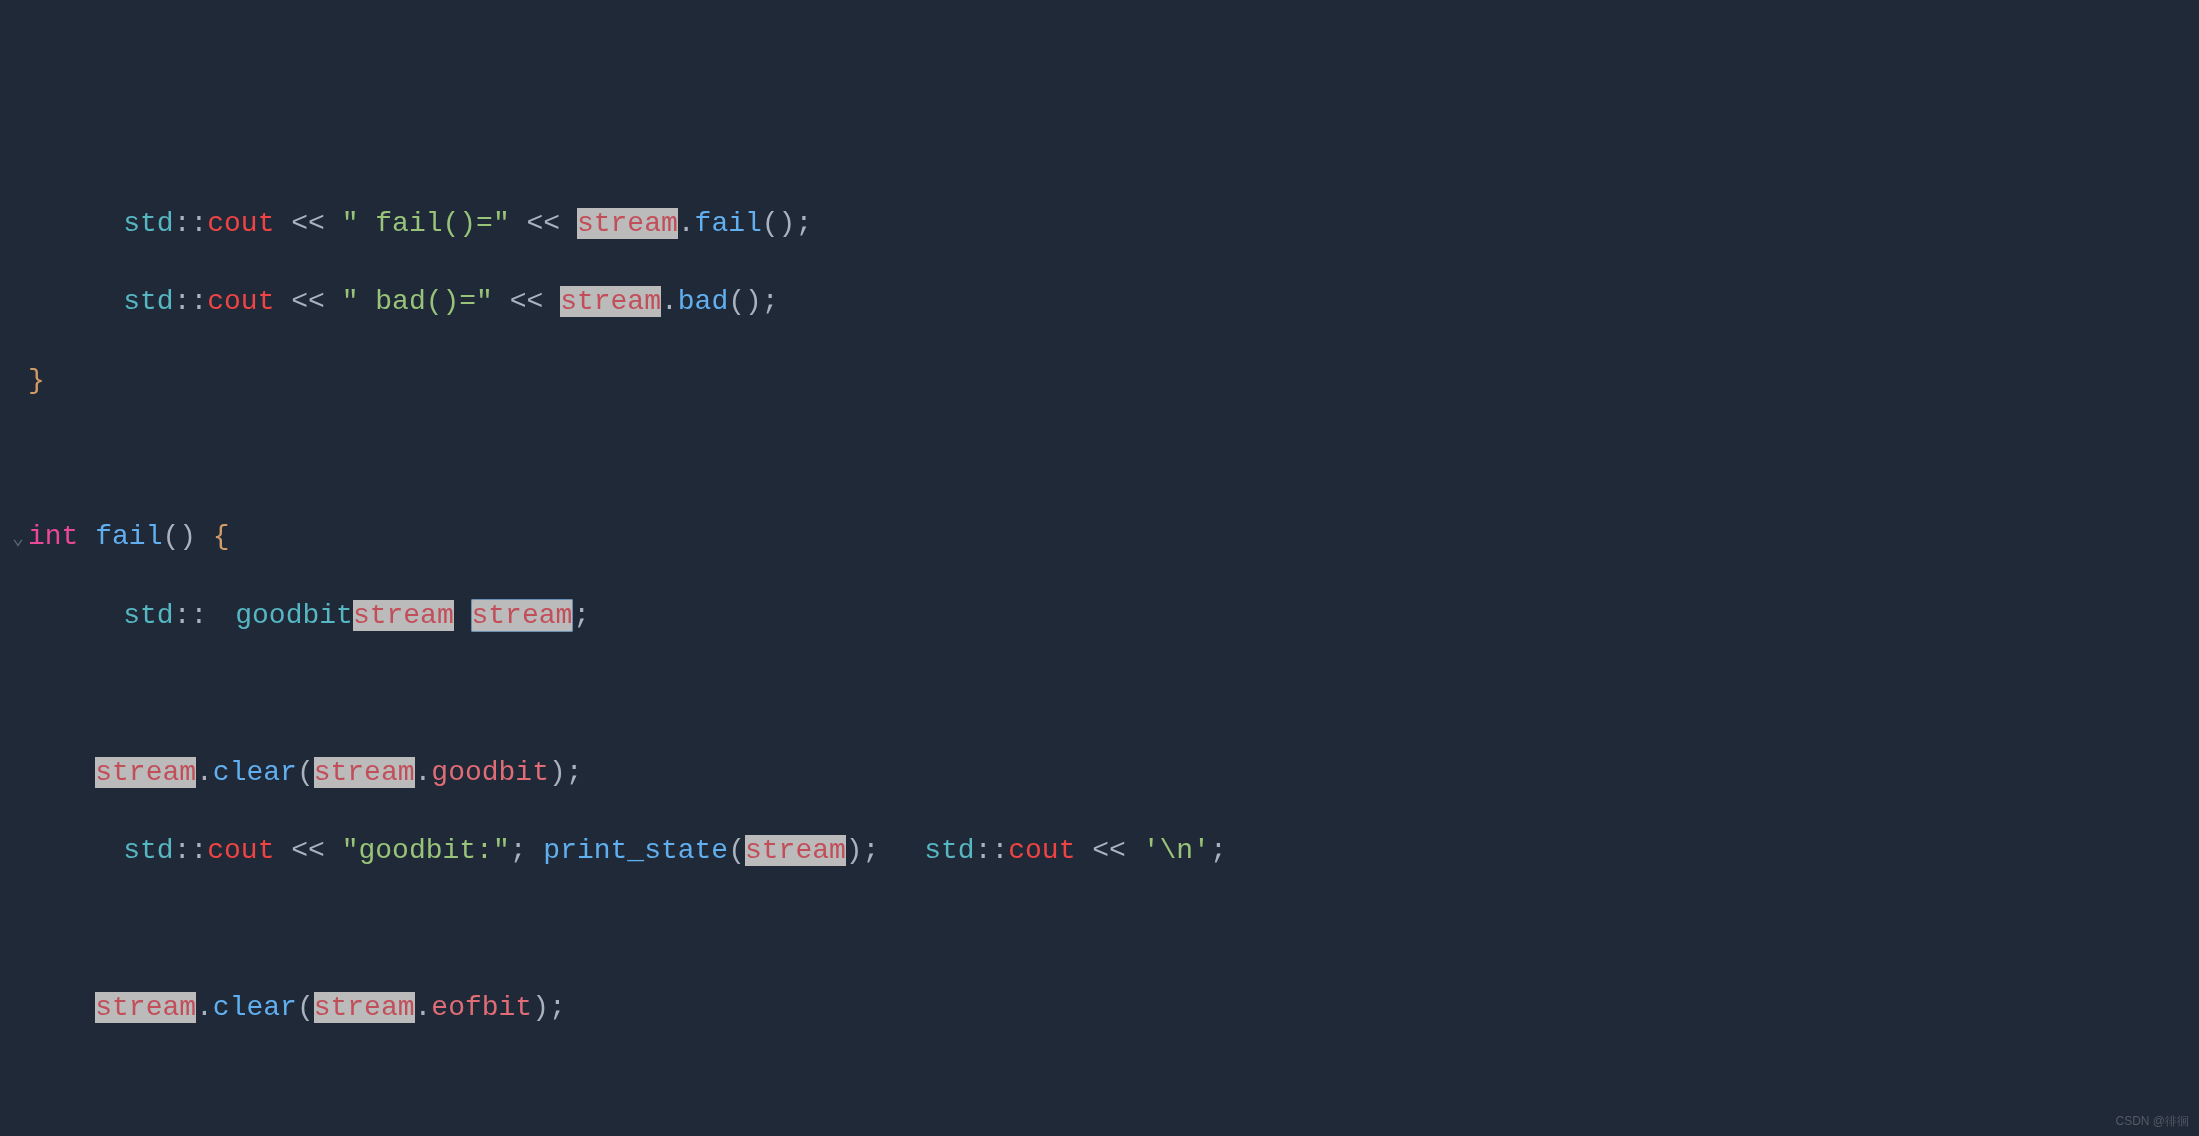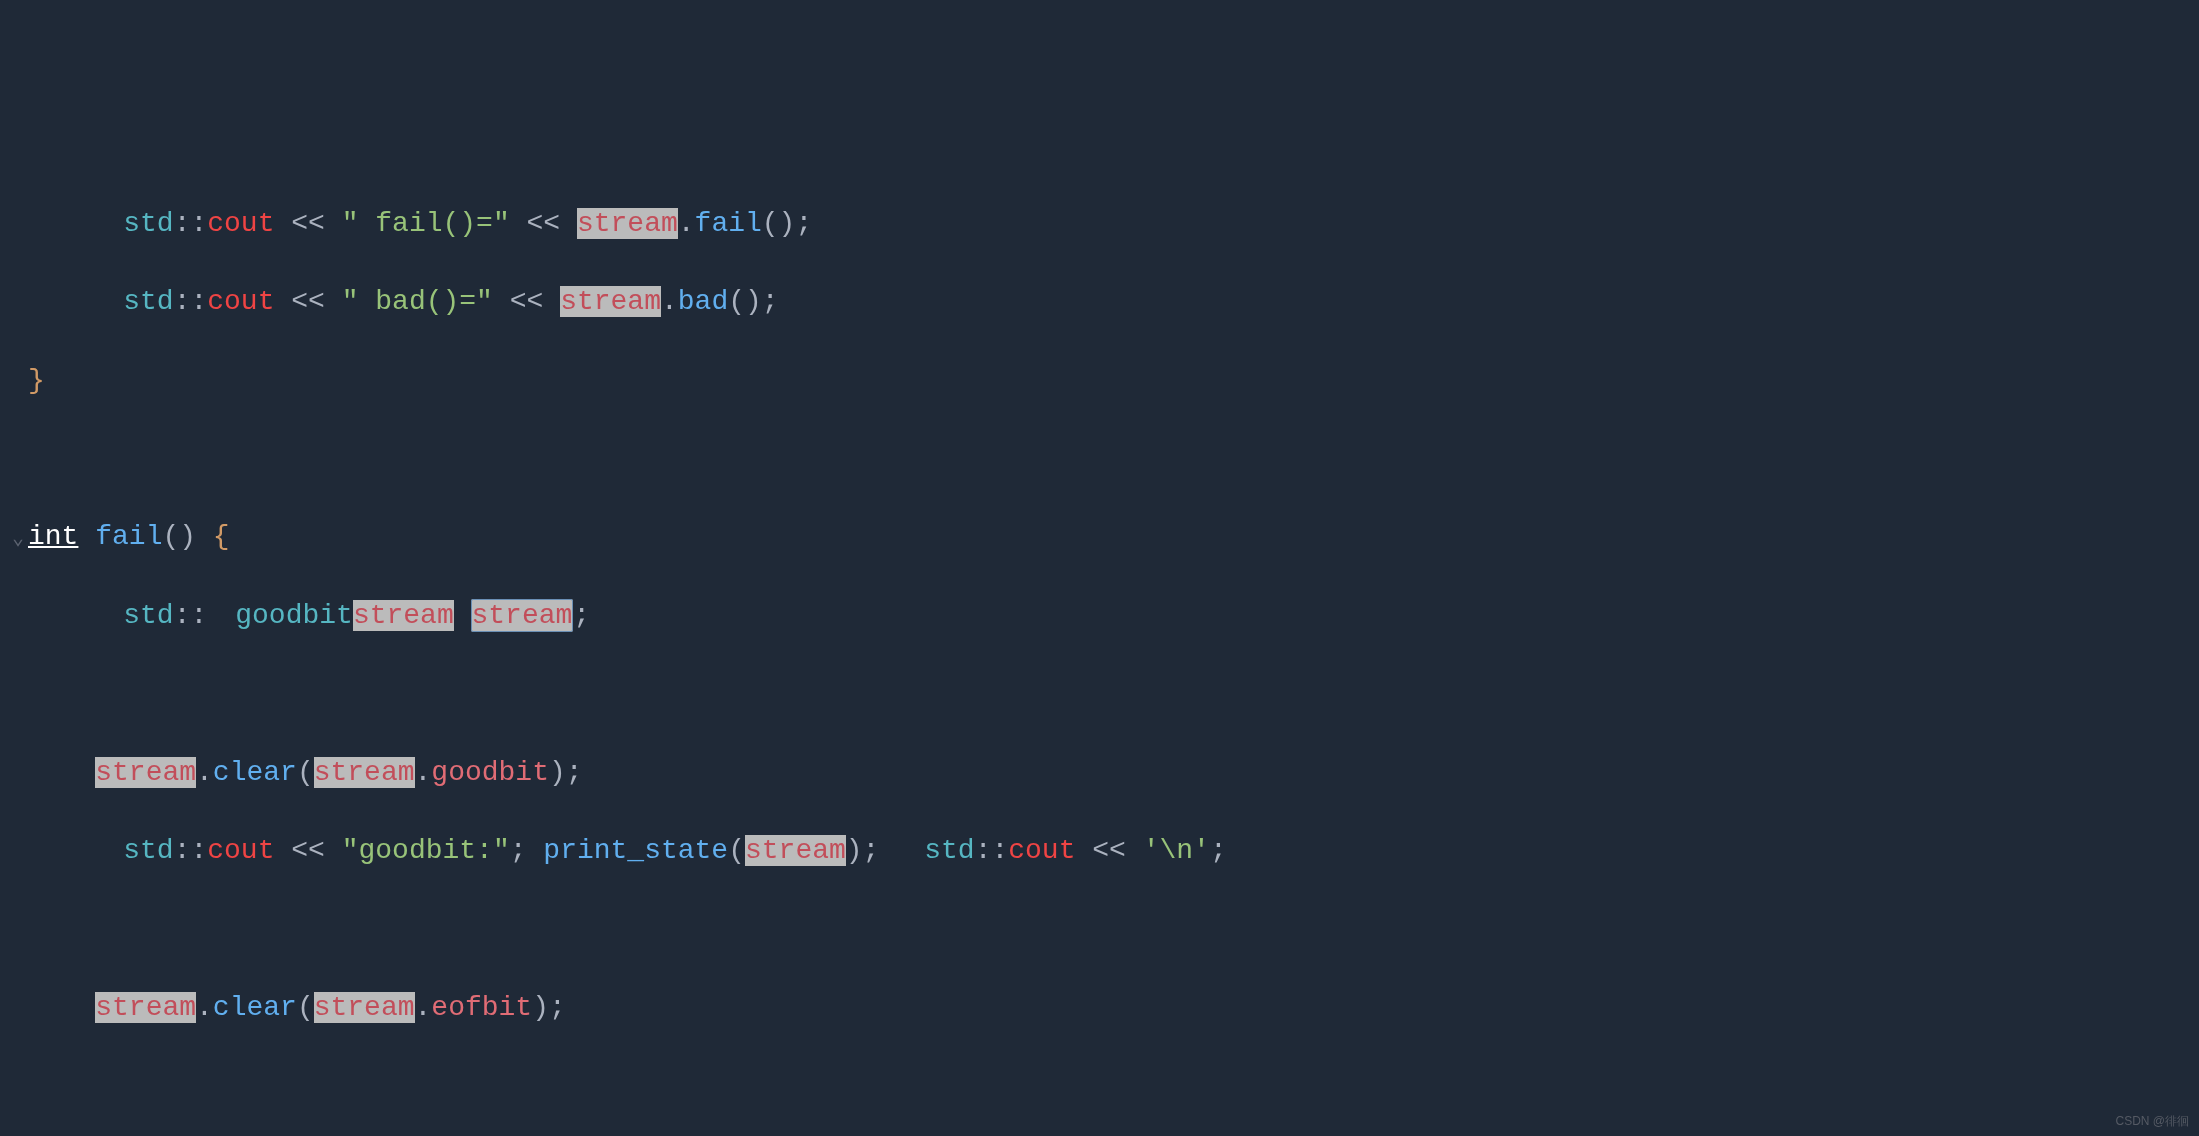--- a/index.html
+++ b/index.html
@@ -30,21 +30,21 @@
       cursor: pointer;
     }
     .line {
       display: block;
       padding-left: 8px;
     }
     .c-namespace { color: #56b6c2; margin-left: 28px; }
     .c-op { color: #abb2bf; }
     .c-func { color: #61afef; }
     .c-string { color: #98c379; }
-    .c-type { color: #ffffff; text-decoration: underline; }
+    .c-type { color: #ec4899; }
     .c-var { color: #ef4444; }
     .c-prop { color: #e06c75; }
     .c-punct { color: #abb2bf; }
     .c-brace { color: #d19a66; }
     .c-member { color: #61afef; }
     .hl {
       background: #bbbbbb;
       color: #c24e5a;
     }
     .hl-border {

